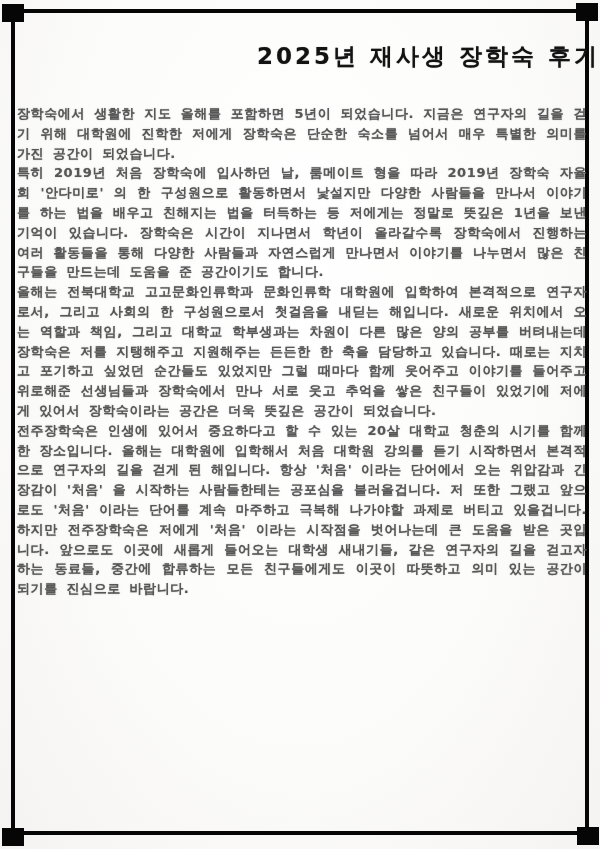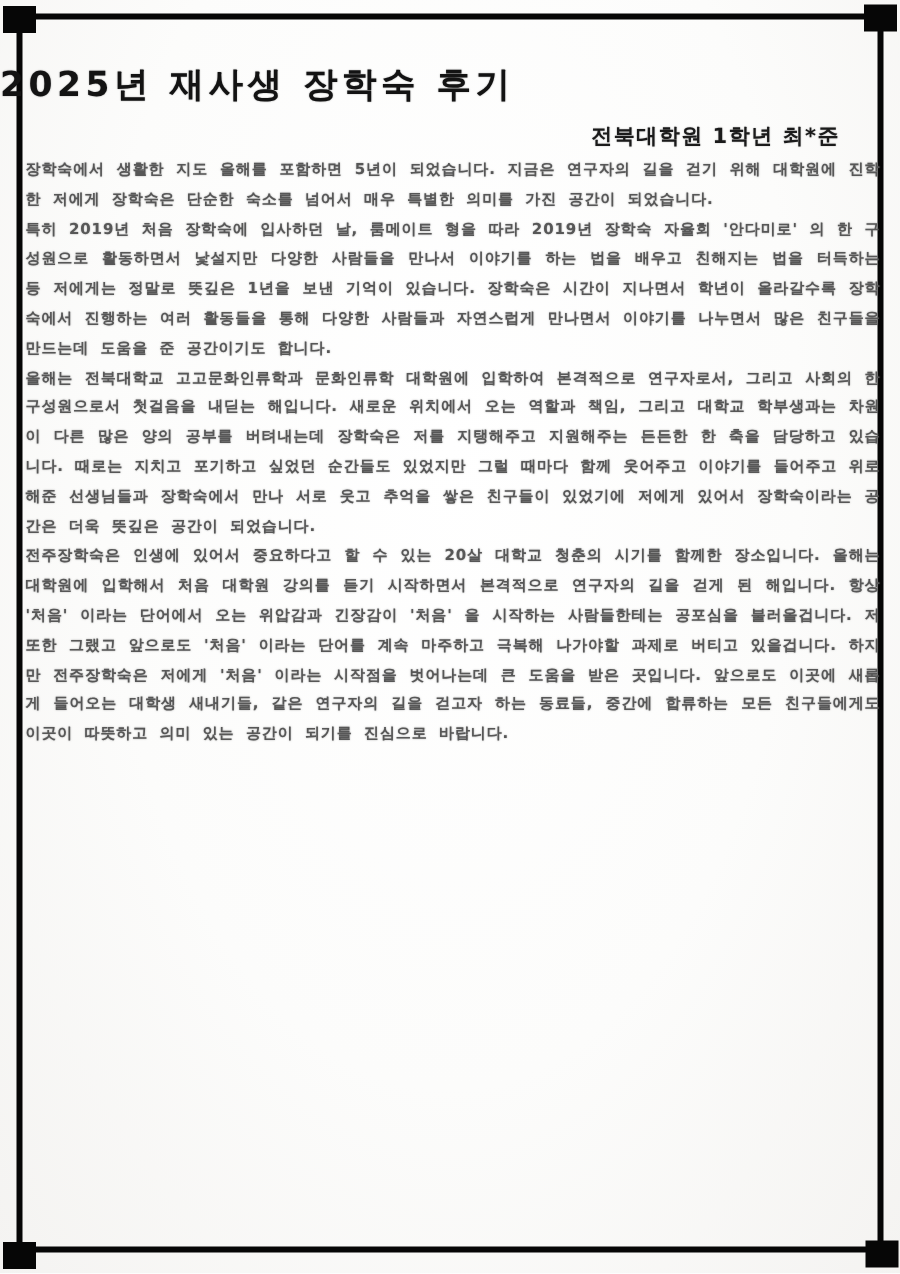--- a/index.html
+++ b/index.html
@@ -26,42 +26,42 @@
     background: #060606;
   }
   .corner.tl { left: 2px;  top: 4px; }
   .corner.tr { right: 2px; top: 3px; }
   .corner.bl { left: 2px;  top: 828px; }
   .corner.br { right: 1px; top: 827px; }
 
   .doc-title {
     position: absolute;
     top: 41px; left: 0; right: 0;
-    text-align: left;
+    text-align: right;
     font-size: 23px;
     font-weight: bold;
     letter-spacing: 3px;
     color: #131313;
     text-shadow: 0 0 1px rgba(20,20,20,0.45);
   }
   .doc-byline {
     position: absolute;
     top: 82px; left: 0; right: 40px;
     text-align: right;
     font-size: 14px;
     font-weight: bold;
     letter-spacing: 1px;
     color: #1b1b1b;
     text-shadow: 0 0 1px rgba(30,30,30,0.4);
   }
   .doc-body {
     position: absolute;
     top: 104px; left: 17px; right: 13px;
     color: #575757;
-    font-size: 10px;
+    font-size: 13px;
     font-weight: bold;
     line-height: 19.8px;
     letter-spacing: 0.6px;
     word-spacing: 3.5px;
     text-align: justify;
     text-justify: inter-character;
     word-break: break-all;
     text-shadow: 0 0 1.2px rgba(95,95,95,0.6);
   }
   .doc-body p { margin: 0; }
@@ -72,21 +72,20 @@
 <div class="photo">
 
   <div class="frame"></div>
   <div class="corner tl"></div>
   <div class="corner tr"></div>
   <div class="corner bl"></div>
   <div class="corner br"></div>
 
   <h1 class="doc-title">2025년 재사생 장학숙 후기</h1>
 
-  <div class="doc-byline">전북대학원 1학년 최*준</div>
 
   <div class="doc-body">
     <p>장학숙에서 생활한 지도 올해를 포함하면 5년이 되었습니다. 지금은 연구자의 길을 걷기 위해 대학원에 진학한 저에게 장학숙은 단순한 숙소를 넘어서 매우 특별한 의미를 가진 공간이 되었습니다.</p>
     <p>특히 2019년 처음 장학숙에 입사하던 날, 룸메이트 형을 따라 2019년 장학숙 자율회 '안다미로' 의 한 구성원으로 활동하면서 낯설지만 다양한 사람들을 만나서 이야기를 하는 법을 배우고 친해지는 법을 터득하는 등 저에게는 정말로 뜻깊은 1년을 보낸 기억이 있습니다. 장학숙은 시간이 지나면서 학년이 올라갈수록 장학숙에서 진행하는 여러 활동들을 통해 다양한 사람들과 자연스럽게 만나면서 이야기를 나누면서 많은 친구들을 만드는데 도움을 준 공간이기도 합니다.</p>
     <p>올해는 전북대학교 고고문화인류학과 문화인류학 대학원에 입학하여 본격적으로 연구자로서, 그리고 사회의 한 구성원으로서 첫걸음을 내딛는 해입니다. 새로운 위치에서 오는 역할과 책임, 그리고 대학교 학부생과는 차원이 다른 많은 양의 공부를 버텨내는데 장학숙은 저를 지탱해주고 지원해주는 든든한 한 축을 담당하고 있습니다. 때로는 지치고 포기하고 싶었던 순간들도 있었지만 그럴 때마다 함께 웃어주고 이야기를 들어주고 위로해준 선생님들과 장학숙에서 만나 서로 웃고 추억을 쌓은 친구들이 있었기에 저에게 있어서 장학숙이라는 공간은 더욱 뜻깊은 공간이 되었습니다.</p>
     <p>전주장학숙은 인생에 있어서 중요하다고 할 수 있는 20살 대학교 청춘의 시기를 함께한 장소입니다. 올해는 대학원에 입학해서 처음 대학원 강의를 듣기 시작하면서 본격적으로 연구자의 길을 걷게 된 해입니다. 항상 '처음' 이라는 단어에서 오는 위압감과 긴장감이 '처음' 을 시작하는 사람들한테는 공포심을 불러올겁니다. 저 또한 그랬고 앞으로도 '처음' 이라는 단어를 계속 마주하고 극복해 나가야할 과제로 버티고 있을겁니다. 하지만 전주장학숙은 저에게 '처음' 이라는 시작점을 벗어나는데 큰 도움을 받은 곳입니다. 앞으로도 이곳에 새롭게 들어오는 대학생 새내기들, 같은 연구자의 길을 걷고자 하는 동료들, 중간에 합류하는 모든 친구들에게도 이곳이 따뜻하고 의미 있는 공간이 되기를 진심으로 바랍니다.</p>
   </div>
 
 </div>
 

